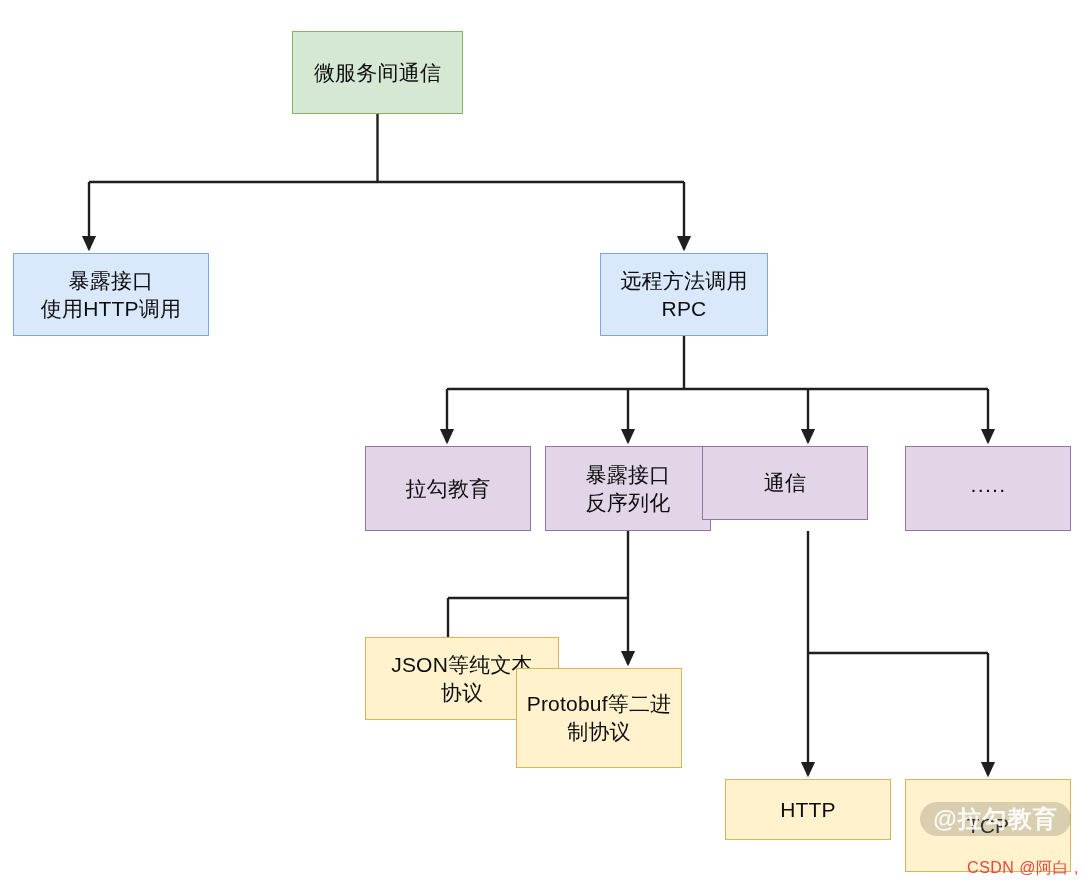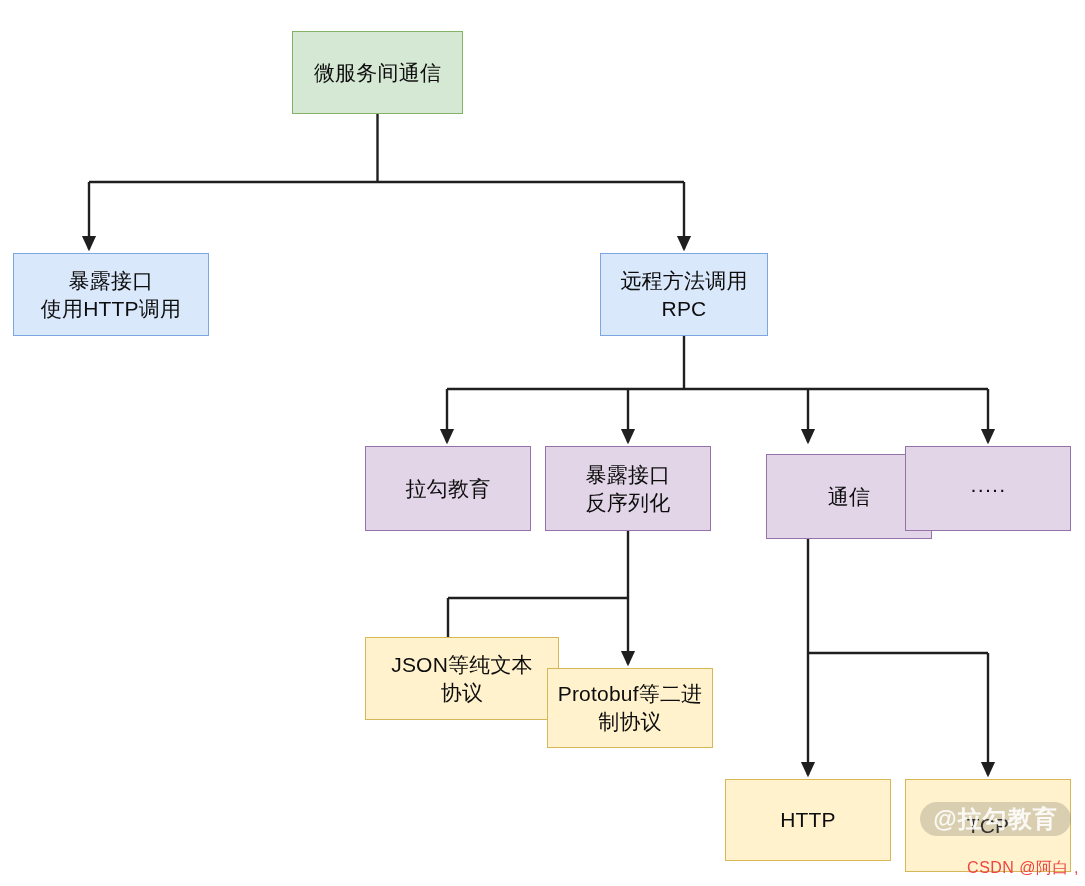--- a/index.html
+++ b/index.html
@@ -116,27 +116,27 @@
 
   <div id="nodes">
       <div class="node green" style="left: 292px; top: 31px; width: 171px; height: 83px;"><span class="node-label">微服务间通信</span></div>
       <div class="node blue" style="left: 13px; top: 253px; width: 196px; height: 83px;"><span class="node-label">暴露接口
 使用HTTP调用</span></div>
       <div class="node blue" style="left: 600px; top: 253px; width: 168px; height: 83px;"><span class="node-label">远程方法调用
 RPC</span></div>
       <div class="node purple" style="left: 365px; top: 446px; width: 166px; height: 85px;"><span class="node-label">拉勾教育</span></div>
       <div class="node purple" style="left: 545px; top: 446px; width: 166px; height: 85px;"><span class="node-label">暴露接口
 反序列化</span></div>
-      <div class="node purple" style="left: 766px; top: 446px; width: 166px; height: 85px; margin-top: 8px;"><span class="node-label">通信</span></div>
+      <div class="node purple" style="left: 702px; top: 446px; width: 166px; height: 74px;"><span class="node-label">通信</span></div>
       <div class="node purple" style="left: 905px; top: 446px; width: 166px; height: 85px;"><span class="node-label">·····</span></div>
       <div class="node yellow" style="left: 365px; top: 637px; width: 194px; height: 83px;"><span class="node-label">JSON等纯文本
 协议</span></div>
-      <div class="node yellow" style="left: 547px; top: 668px; width: 166px; height: 80px;"><span class="node-label">Protobuf等二进
+      <div class="node yellow" style="left: 516px; top: 668px; width: 166px; height: 100px;"><span class="node-label">Protobuf等二进
 制协议</span></div>
-      <div class="node yellow" style="left: 725px; top: 779px; width: 166px; height: 82px;"><span class="node-label">HTTP</span></div>
+      <div class="node yellow" style="left: 725px; top: 779px; width: 166px; height: 61px;"><span class="node-label">HTTP</span></div>
       <div class="node yellow" style="left: 905px; top: 779px; width: 166px; height: 93px;"><span class="node-label">TCP</span></div>
     </div>
 
   <div id="watermark-pill">
     <span>@拉勾教育</span>
   </div>
 
   <div id="csdn-credit">
     <span>CSDN @阿白 ,</span>
   </div>

